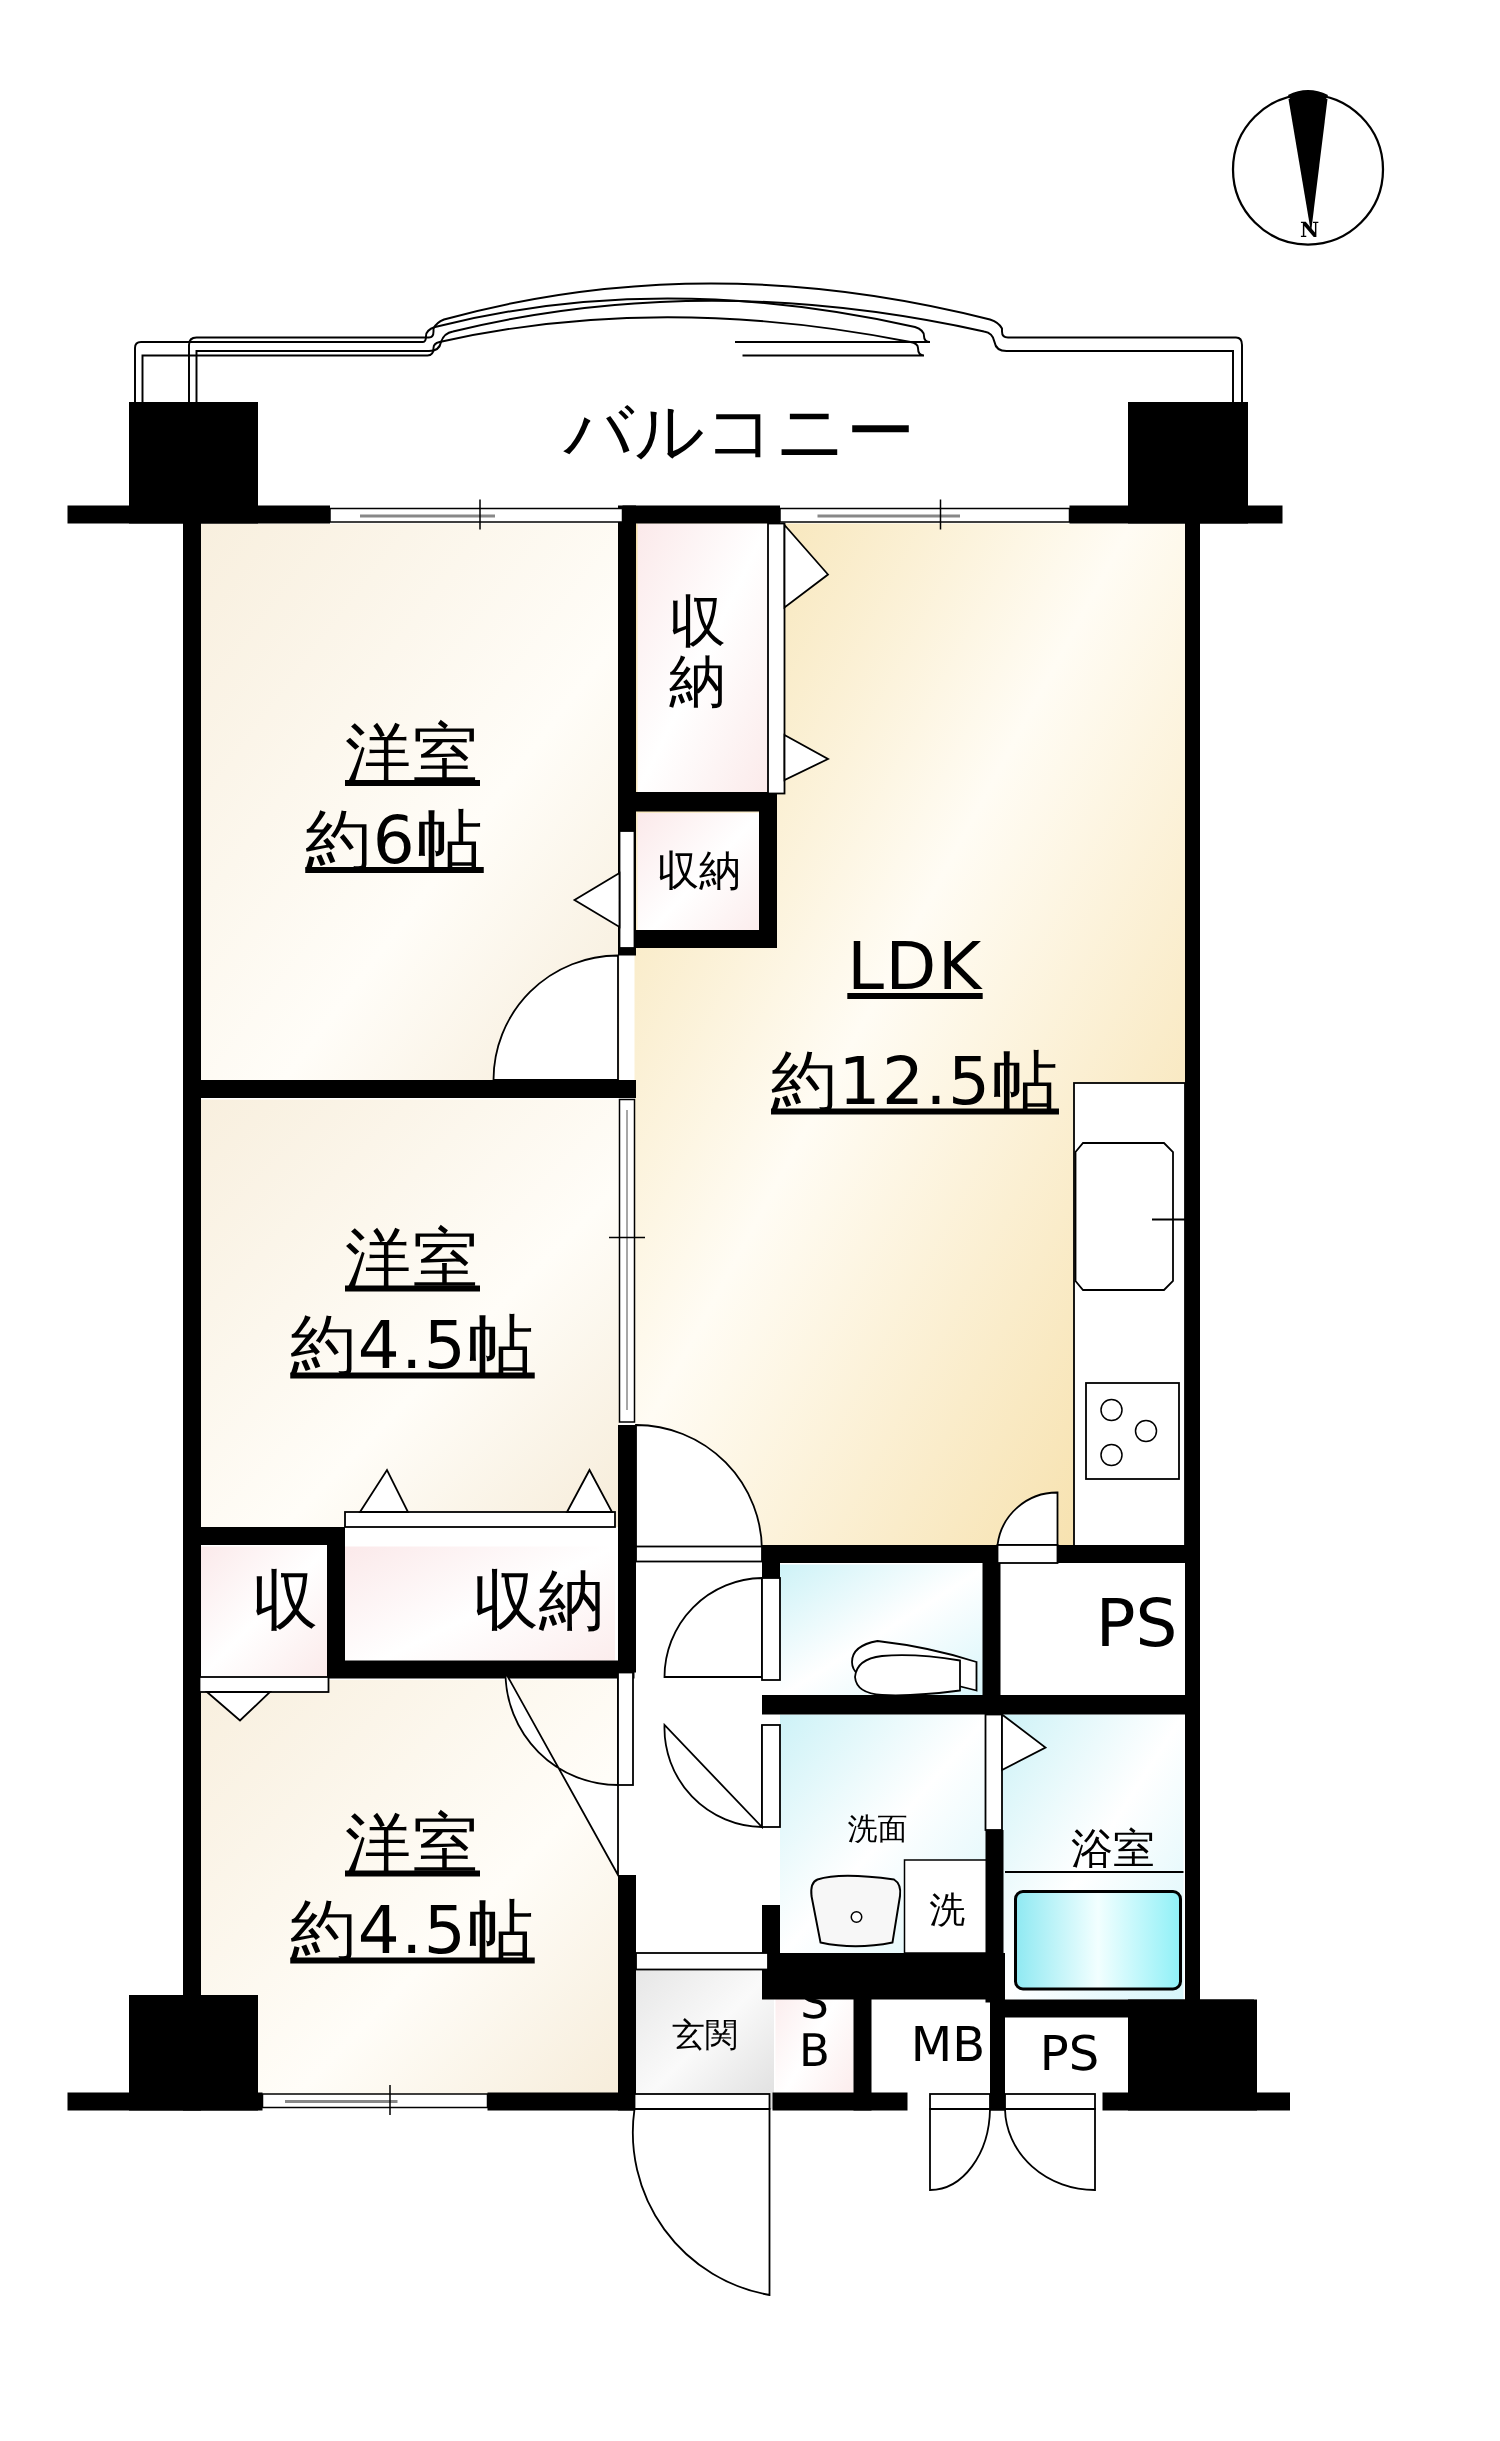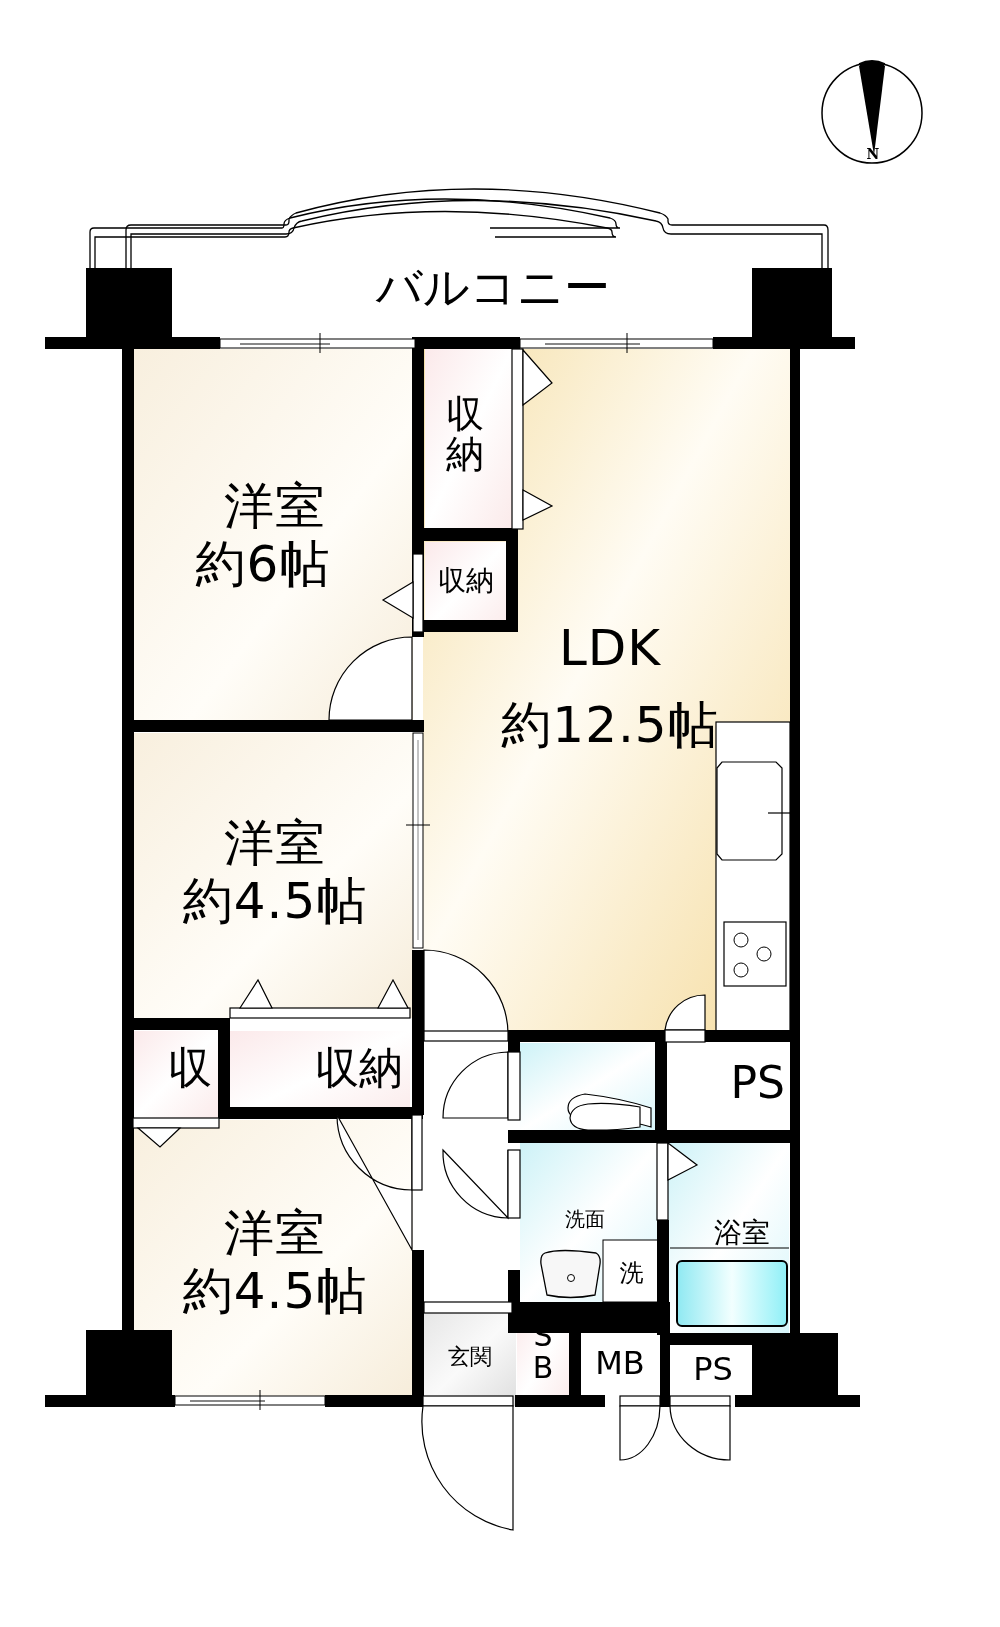--- a/index.html
+++ b/index.html
@@ -1,21 +1,21 @@
 <!DOCTYPE html>
 <html><head>
 <meta charset="utf-8">
 <style>
   html, body { margin:0; padding:0; background:#ffffff; }
   body { width:1000px; height:1627px; position:relative; overflow:hidden;
          font-family:"DejaVu Sans","Liberation Sans",sans-serif; }
   #plan { position:absolute; left:0; top:0; width:1000px; height:1627px; }
   .lbl { position:absolute; color:#000; text-align:center; line-height:1.12; white-space:nowrap;
          font-family:"DejaVu Sans","Liberation Sans",sans-serif; }
-  .big { font-size:50px; letter-spacing:1px; }
+  .big { font-size:44px; letter-spacing:1px;text-decoration:underline; }
   .mid { font-size:44px;text-align:right; }
   .sm  { font-size:32px; }
   .xs  { font-size:24px; }
   .vert { line-height:1.05; }
 </style>
 </head>
 <body>
 
 <svg id="plan" viewBox="0 0 1000 1627" xmlns="http://www.w3.org/2000/svg">
   <defs>
@@ -245,14 +245,14 @@
 <div class="lbl mid" style="left:675px; top:1058px; width:110px;">PS</div>
 <div class="lbl xs" style="left:540px; top:1208px; width:90px; font-size:20px;">洗面</div>
 <div class="lbl xs" style="left:603px; top:1260px; width:57px;">洗</div>
 <div class="lbl xs" style="left:685px; top:1217px; width:85px; font-size:28px; background:transparent;text-align:right;">浴室</div>
 
 <div class="lbl xs" style="left:428px; top:1345px; width:84px; font-size:22px;font-family:Liberation Serif, serif;">玄関</div>
 <div class="lbl sm vert" style="left:520px; top:1320px; width:46px; font-size:30px;">
   <div>S</div>
   <div>B</div>
 </div>
-<div class="lbl sm" style="left:582px; top:1346px; width:76px;">MB</div>
+<div class="lbl sm" style="left:582px; top:1346px; width:76px;padding-left:12px;">MB</div>
 <div class="lbl sm" style="left:672px; top:1352px; width:82px;">PS</div>
 
 </body></html>

